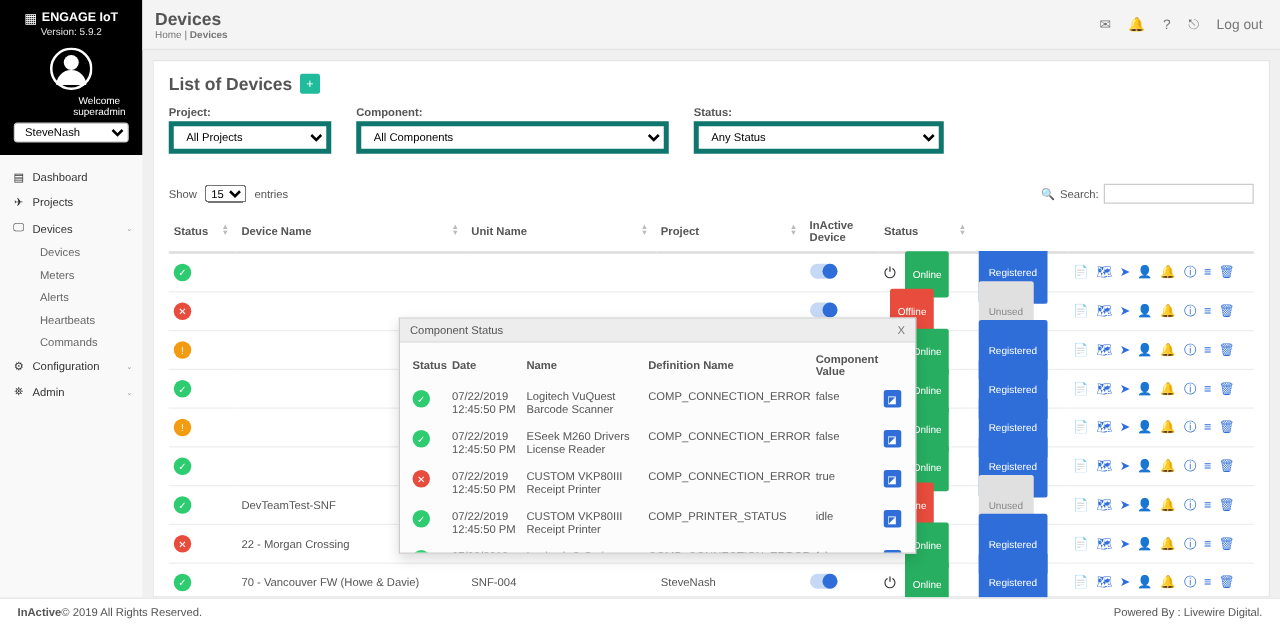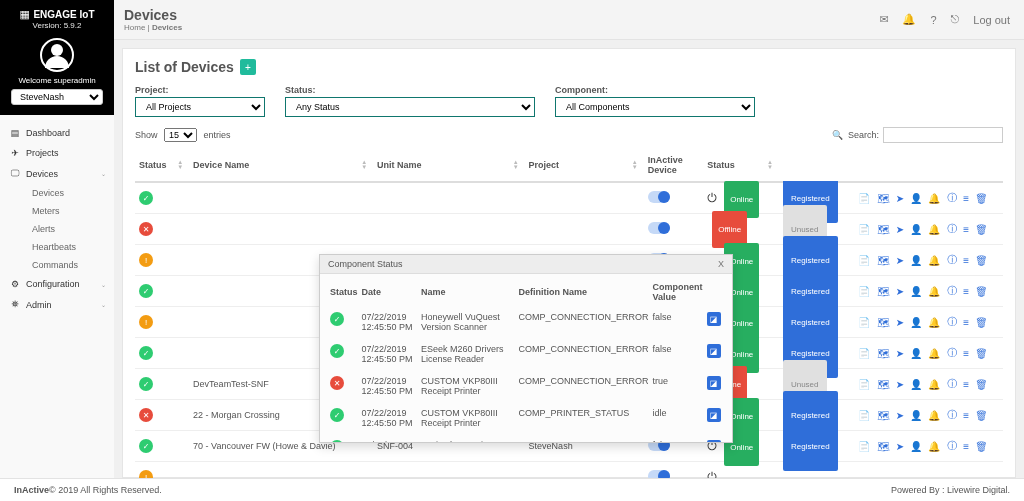--- a/index.html
+++ b/index.html
@@ -27,21 +27,21 @@
     background: #000;
     color: #fff;
     text-align: center;
     padding: 8px 0 10px;
   }
   .brand-row { display: flex; align-items: center; justify-content: center; gap: 4px; }
   .brand { font-weight: bold; font-size: 10px; }
   .version { font-size: 8px; opacity: 0.9; }
   .avatar-wrap { margin: 8px auto 4px; }
   .avatar-svg { display: block; margin: 0 auto; }
-  .welcome { font-size: 8px; }
+  .welcome { font-size: 8px; margin-left: 45px; }
   .client-select {
     width: 92px; margin: 4px auto 0; display: block;
     font-size: 9px; border-radius: 3px; border: 1px solid #ccc;
     padding: 1px 4px; background: #fff; color: #000;
   }
 
   .nav { padding: 8px 0; }
   .nav-item {
     display: flex; align-items: center; gap: 6px;
     padding: 5px 10px; font-size: 9px; color: #333; cursor: pointer;
@@ -78,26 +78,26 @@
     padding: 10px 12px;
     position: relative;
   }
   .card-title-row { display: flex; align-items: center; gap: 6px; }
   .card-title { font-size: 14px; color: #555; margin: 0;}
   .add-btn { background: #20bb9c; color: #fff; width: 16px; height: 16px; display:flex;align-items:center;justify-content:center; border-radius:2px; font-size:10px; cursor:pointer;}
 
   .filters { display: flex; gap: 20px; margin-top: 10px; }
   .filter { display: flex; flex-direction: column; gap: 2px; }
   .filter-label { font-size: 9px; font-weight: bold; color: #555; }
-  .filter select { font-size: 9px; padding: 3px 6px; border: 1px solid #0f766e; background: #fff;}
+  .filter select { font-size: 9px; padding: 3px 6px; border: 4px solid #0f766e; background: #fff;}
   .filter:nth-child(1) select { width: 130px; }
   .filter:nth-child(2) select { width: 250px; }
   .filter:nth-child(3) select { width: 200px; }
 
-  .table-controls { display: flex; align-items: center; margin-top: 10px; font-size: 9px; color: #555;}
+  .table-controls { display: flex; align-items: center; margin-top: 24px; font-size: 9px; color: #555;}
   .show-entries select { font-size: 9px; margin: 0 4px; }
   .search-wrap { margin-left: auto; display: flex; align-items:center; gap:4px;}
   .search-wrap input { width: 120px; font-size: 9px; padding: 2px 4px; border:1px solid #ccc;}
 
   table.devices {
     width: 100%; border-collapse: collapse; margin-top: 6px; font-size: 9px;
   }
   table.devices th {
     text-align: left; background: #fff; border-bottom: 2px solid #ddd; padding: 6px 4px; font-size: 9px; color:#555;
     position: relative;
@@ -251,26 +251,26 @@
         <h3 class="card-title">List of Devices</h3>
         <span class="add-btn">+</span>
       </div>
 
       <div class="filters">
         <div class="filter">
           <span class="filter-label">Project:</span>
           <select><option>All Projects</option></select>
         </div>
         <div class="filter">
+          <span class="filter-label">Component:</span>
+          <select><option>All Components</option></select>
+        </div>
+        <div class="filter">
           <span class="filter-label">Status:</span>
           <select><option>Any Status</option></select>
-        </div>
-        <div class="filter">
-          <span class="filter-label">Component:</span>
-          <select><option>All Components</option></select>
         </div>
       </div>
 
       <div class="table-controls">
         <div class="show-entries">
           <span>Show</span>
           <select><option>15</option></select>
           <span>entries</span>
         </div>
         <div class="search-wrap">
@@ -510,21 +510,21 @@
                 <th style="width:120px">Name</th>
                 <th style="width:110px">Definition Name</th>
                 <th>Component Value</th>
                 <th style="width:20px"></th>
               </tr>
             </thead>
             <tbody id="modal-rows">
                 <tr>
     <td><span class="st-icon st-ok">✓</span></td>
     <td>07/22/2019 12:45:50 PM</td>
-    <td>Honeywell VuQuest Version Scanner</td>
+    <td>Logitech VuQuest Barcode Scanner</td>
     <td>COMP_CONNECTION_ERROR</td>
     <td>false</td>
     <td><span class="mini-bt">◪</span></td>
   </tr>
                 <tr>
     <td><span class="st-icon st-ok">✓</span></td>
     <td>07/22/2019 12:45:50 PM</td>
     <td>ESeek M260 Drivers License Reader</td>
     <td>COMP_CONNECTION_ERROR</td>
     <td>false</td>

